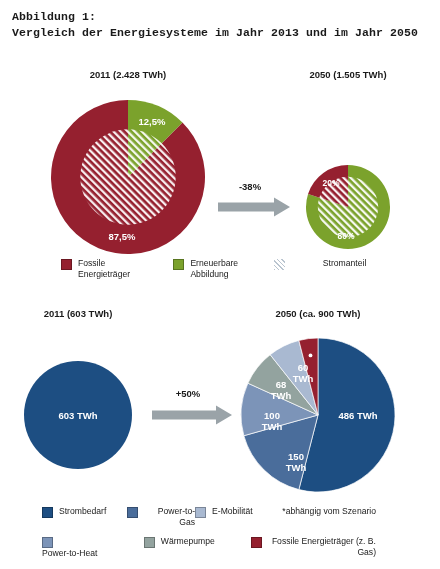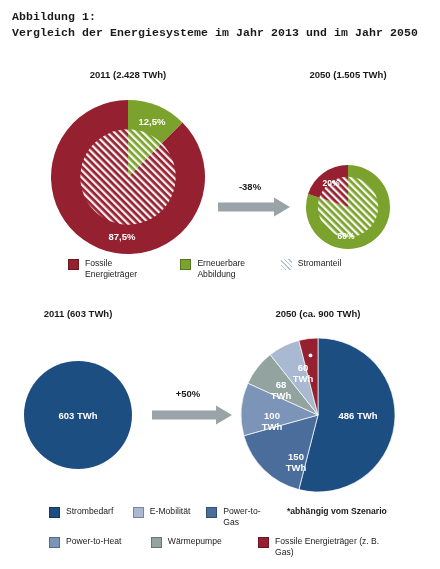--- a/index.html
+++ b/index.html
@@ -44,25 +44,25 @@
   #panel-strom      { top: 300px; height: 269px; }
 
   .chart-svg {
     display: block;
     width: 440px;
   }
 
   
   .legend {
     position: absolute;
-    left: 11px;
+    left: 4px;
     width: 372px;
   }
   #legend-endenergie { top: 258px; }
-  #legend-strom      { top: 506px; }
+  #legend-strom      { top: 506px; text-align: right; }
 
   .legend-row {
     display: flex;
     align-items: flex-start;
     height: 30px;
   }
   .legend-item {
     display: flex;
     align-items: flex-start;
     box-sizing: border-box;
@@ -93,28 +93,28 @@
   .legend-note {
     font-size: 8.6px;
     line-height: 10.5px;
     color: #1a1a1a;
     white-space: nowrap;
   }
 
   
   #legend-endenergie .c1 { margin-left: 57px; width: 132px; }
   #legend-endenergie .c2 { margin-left: 0px;  width: 118px; }
-  #legend-endenergie .c3 { margin-left: 0px;  width: 120px; }
+  #legend-endenergie .c3 { margin-left: 0px;  width: 120px; gap: 32px; }
 
   
   #legend-strom .c1 { margin-left: 38px;  width: 114px; }
   #legend-strom .c2 { margin-left: 0px;   width: 100px; }
   #legend-strom .c3 { margin-left: 0px;   width: 92px;  }
-  #legend-strom .c4 { margin-left: 13px;   width: 96px; font-weight: bold;  }
-  #legend-strom .c5 { margin-left: 38px;  width: 114px; }
+  #legend-strom .c4 { margin-left: 13px;   width: 96px;  }
+  #legend-strom .c5 { margin-left: 38px;  width: 114px; flex-direction: column; }
   #legend-strom .c6 { margin-left: 16px;   width: 100px; }
   #legend-strom .c7 { margin-left: 8px;   width: 190px; padding-left: 24px; }
 </style>
 </head>
 <body>
 
 <div id="caption-block">
   <div class="line">Abbildung 1:</div>
   <div class="line">Vergleich der Energiesysteme im Jahr 2013 und im Jahr 2050</div>
 </div>
@@ -219,27 +219,27 @@
         <text x="188" y="97" text-anchor="middle" font-family="&quot;Liberation Sans&quot;, sans-serif" font-size="9.5" font-weight="bold" fill="#1a1a1a">+50%</text>
       </g>
     </svg>
 </div>
 <div class="legend" id="legend-strom">
     <div class="legend-row">
       <div class="legend-item c1">
         <span class="swatch" style="background: rgb(29, 78, 130);"></span>
         <span class="legend-label">Strombedarf</span>
       </div>
+      <div class="legend-item c3">
+        <span class="swatch" style="background: rgb(74, 109, 155);"></span>
+        <span class="legend-label">Power-to-Gas</span>
+      </div>
       <div class="legend-item c2">
         <span class="swatch" style="background: rgb(169, 185, 209);"></span>
         <span class="legend-label">E-Mobilität</span>
-      </div>
-      <div class="legend-item c3">
-        <span class="swatch" style="background: rgb(74, 109, 155);"></span>
-        <span class="legend-label">Power-to-Gas</span>
       </div>
       <div class="legend-note c4">*abhängig vom Szenario</div>
     </div>
     <div class="legend-row">
       <div class="legend-item c5">
         <span class="swatch" style="background: rgb(124, 148, 184);"></span>
         <span class="legend-label">Power-to-Heat</span>
       </div>
       <div class="legend-item c6">
         <span class="swatch" style="background: rgb(147, 163, 159);"></span>

